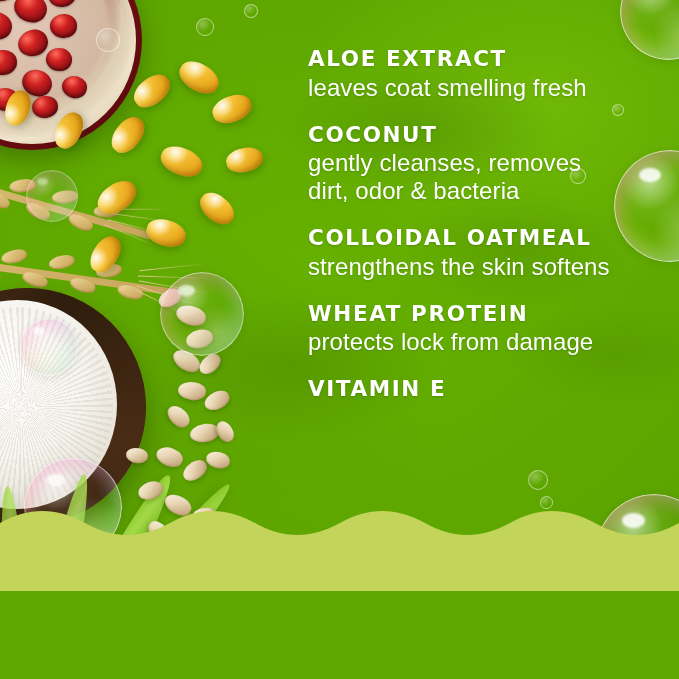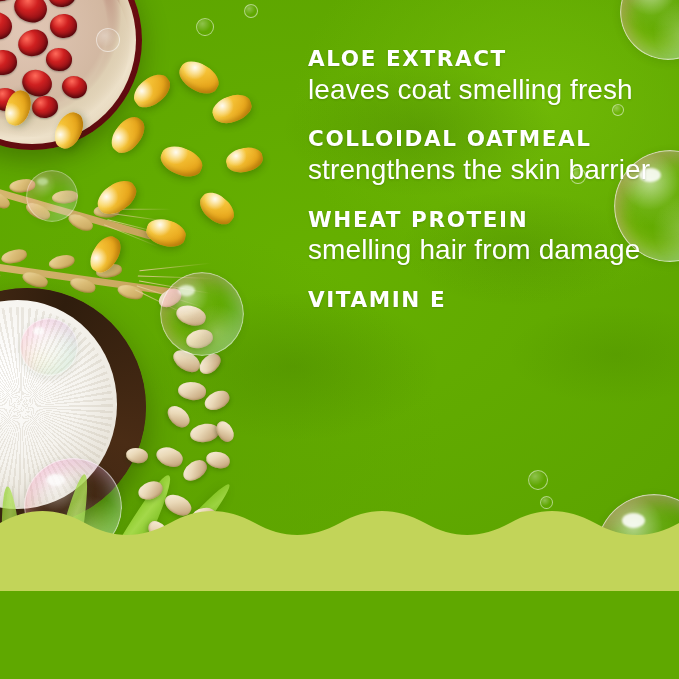--- a/index.html
+++ b/index.html
@@ -103,21 +103,21 @@
   .blk:last-child{margin-bottom:16px;}
   .hd{
     font-family:"DejaVu Sans", sans-serif;
     font-weight:700;font-size:21.5px;line-height:1.06;
     letter-spacing:1.6px;color:#ffffff;
     text-shadow:0 1px 2px rgba(35,70,0,.28);
     white-space:nowrap;margin:0 0 3px 0;
   }
   .ds{
     font-family:"Liberation Sans", sans-serif;
-    font-weight:300;font-size:28px;line-height:1.16;
+    font-weight:300;font-size:24px;line-height:1.16;
     letter-spacing:.1px;color:#ffffff;
     text-shadow:0 1px 2px rgba(35,70,0,.25);
     margin:0;
   }
   .ds span{display:block;white-space:nowrap;}
 
   
   .banner{position:absolute;left:0;bottom:0;width:679px;height:88px;}
   .banner svg{position:absolute;left:0;top:0;width:679px;height:88px;display:block;}
   .banner-label{
@@ -253,32 +253,39 @@
 
   <div class="list">
 
     <div class="blk">
       <p class="hd">ALOE EXTRACT</p>
       <p class="ds">
         <span>leaves coat smelling fresh</span>
       </p>
     </div>
 
+    <div class="blk">
+      <p class="hd">COCONUT</p>
+      <p class="ds">
+        <span>gently cleanses, removes</span>
+        <span>dirt, odor &amp; bacteria</span>
+      </p>
+    </div>
 
     <div class="blk">
       <p class="hd">COLLOIDAL OATMEAL</p>
       <p class="ds">
-        <span>strengthens the skin barrier</span>
+        <span>strengthens the skin softens</span>
       </p>
     </div>
 
     <div class="blk">
       <p class="hd">WHEAT PROTEIN</p>
       <p class="ds">
-        <span>smelling hair from damage</span>
+        <span>protects lock from damage</span>
       </p>
     </div>
 
     <div class="blk">
       <p class="hd">VITAMIN E</p>
     </div>
 
   </div>
 
   <div class="banner">

